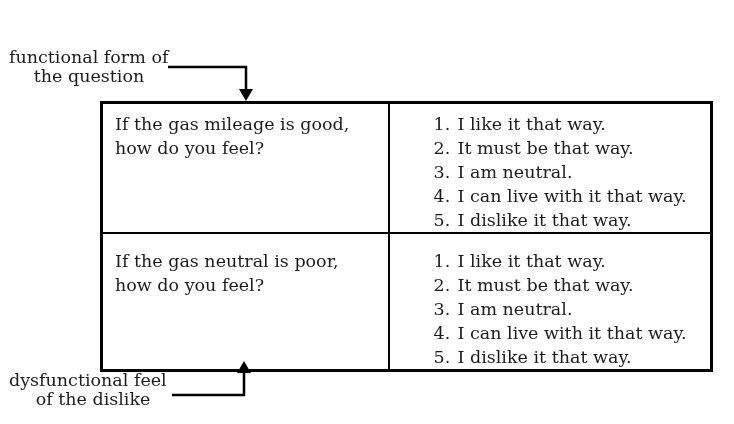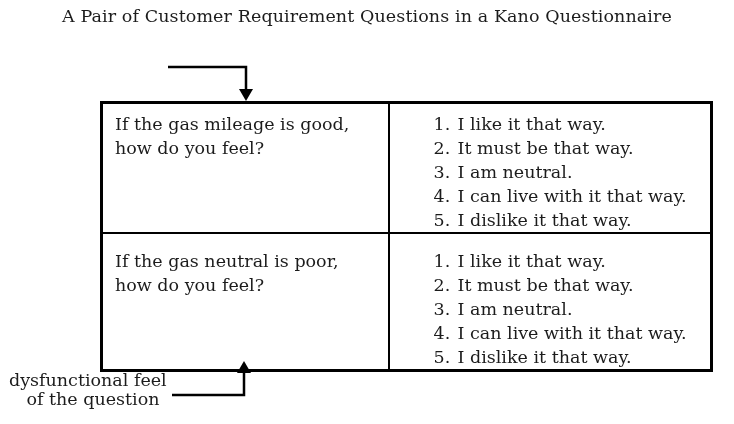--- a/index.html
+++ b/index.html
@@ -64,22 +64,25 @@
   .row-1 { height: 123px; }
   .row-2 { height: 136px; }
   .opt { display: flex; }
   .opt .num { width: 24px; flex: 0 0 24px; }
 </style>
 </head>
 <body>
 
 <div class="canvas">
 
-  <div class="title">A Pair of Customer Requirement Questions in a Kano Questionnaire</div>
 
+  <div class="side-label label-functional">
+    <div class="line1">functional form of</div>
+    <div class="line2">the question</div>
+  </div>
 
   <svg class="arrow-overlay" viewBox="0 0 734 424" xmlns="http://www.w3.org/2000/svg">
     <g>
       <path d="M168 67 H246 V91" fill="none" stroke="#000000" stroke-width="2.5"></path>
       <polygon points="239,89 253,89 246,101" fill="#000000"></polygon>
     </g>
     <g>
       <path d="M172 395 H244 V371" fill="none" stroke="#000000" stroke-width="2.5"></path>
       <polygon points="237,373 251,373 244,361" fill="#000000"></polygon>
     </g>
@@ -141,16 +144,16 @@
           <span class="num">5.</span>
           <span class="txt">I dislike it that way.</span>
         </div>
       </td>
     </tr>
   </tbody>
     </table>
 
   <div class="side-label label-dysfunctional">
     <div class="line1">dysfunctional feel</div>
-    <div class="line2">of the question</div>
+    <div class="line2">of the dislike</div>
   </div>
 
 </div>
 
 </body></html>

